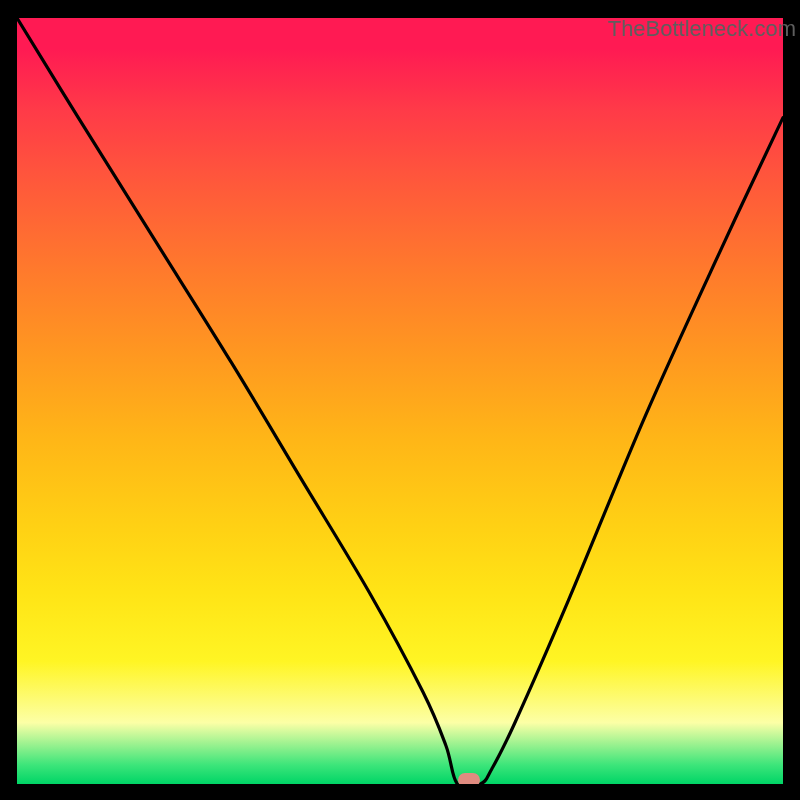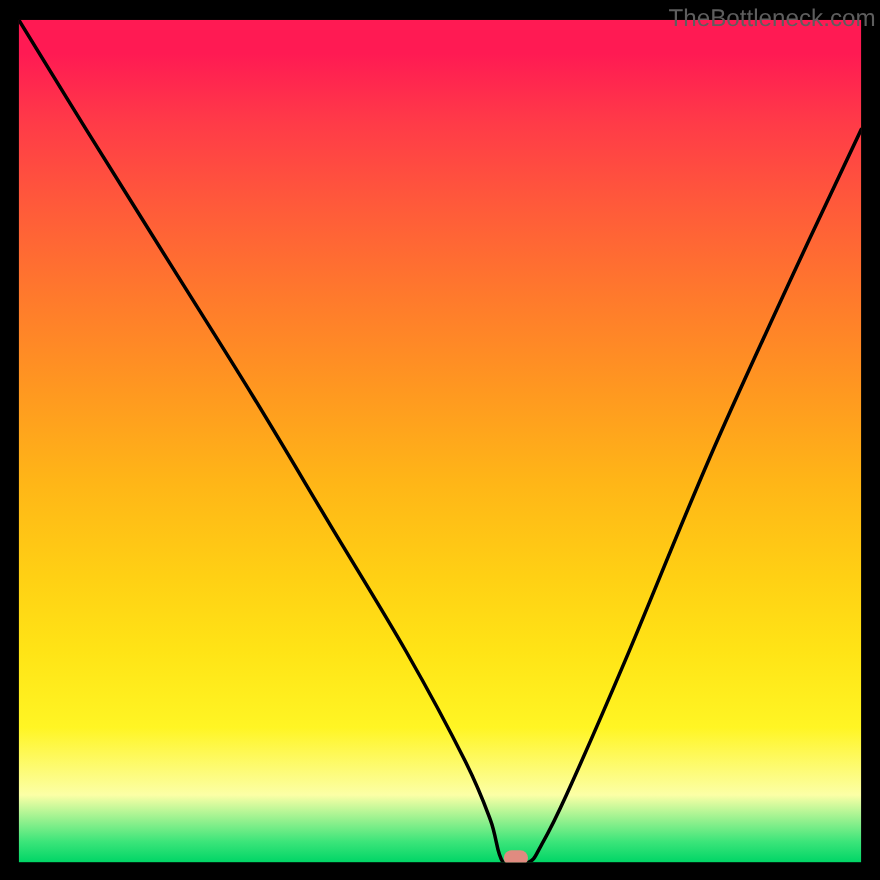--- a/index.html
+++ b/index.html
@@ -37,21 +37,21 @@
       #ffd014 66%,
       #ffe416 75%,
       #fff524 84%,
       #fcffa6 92%,
       #3de57a 97.5%,
       #00d566 100%
     );
   }
   .watermark {
     position: absolute;
-    top: 4px;
+    top: 16px;
     right: 4px;
     color: #5e5e5e;
     font-size: 22px;
     font-weight: 400;
     letter-spacing: 0px;
     z-index: 10;
   }
   .curve-svg {
     position: absolute;
     left: 0;

